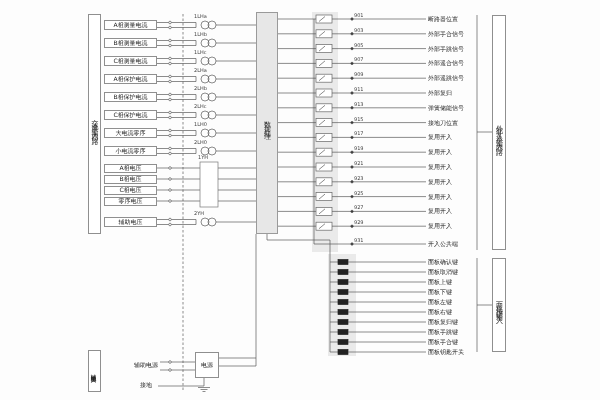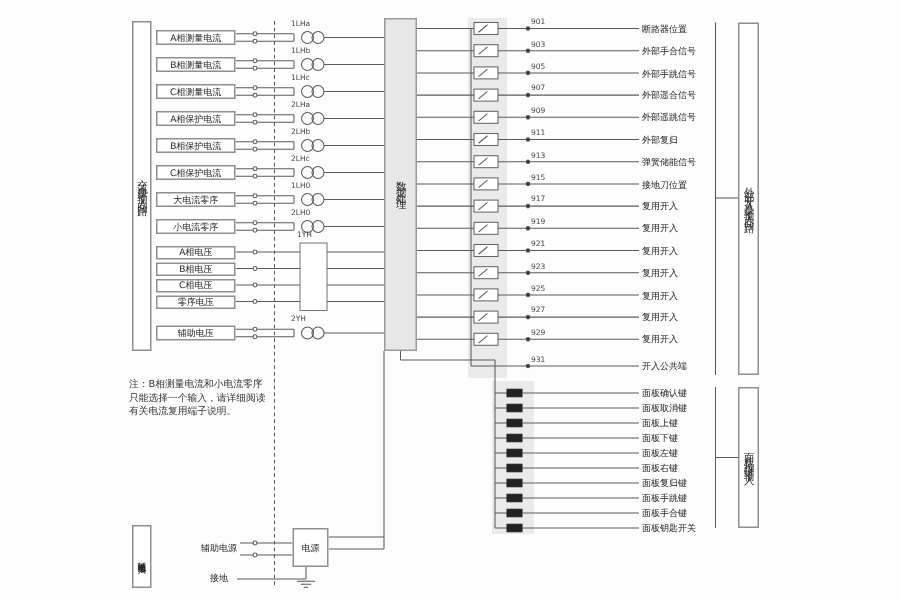--- a/index.html
+++ b/index.html
@@ -274,21 +274,20 @@
   </div>
 
   <div class="rlabel" style="left:134px;top:361px">辅助电源</div>
 
   <div class="rlabel" style="left:140px;top:381px">接地</div>
 
   <div class="pbox">
     <span>电源</span>
   </div>
 
-  <div class="note">注：B相测量电流和小电流零序只能选择一个输入，请详细阅读有关电流复用端子说明。</div>
 <div class="ibox" style="left: 104px; top: 20px; width: 53px; height: 10px;">A相测量电流</div>
     <div class="code" style="left: 194px; top: 13px;">1LHa</div>
     <div class="ibox" style="left: 104px; top: 38px; width: 53px; height: 10px;">B相测量电流</div>
     <div class="code" style="left: 194px; top: 31px;">1LHb</div>
     <div class="ibox" style="left: 104px; top: 56px; width: 53px; height: 10px;">C相测量电流</div>
     <div class="code" style="left: 194px; top: 49px;">1LHc</div>
     <div class="ibox" style="left: 104px; top: 74px; width: 53px; height: 10px;">A相保护电流</div>
     <div class="code" style="left: 194px; top: 67px;">2LHa</div>
     <div class="ibox" style="left: 104px; top: 92px; width: 53px; height: 10px;">B相保护电流</div>
     <div class="code" style="left: 194px; top: 85px;">2LHb</div>

